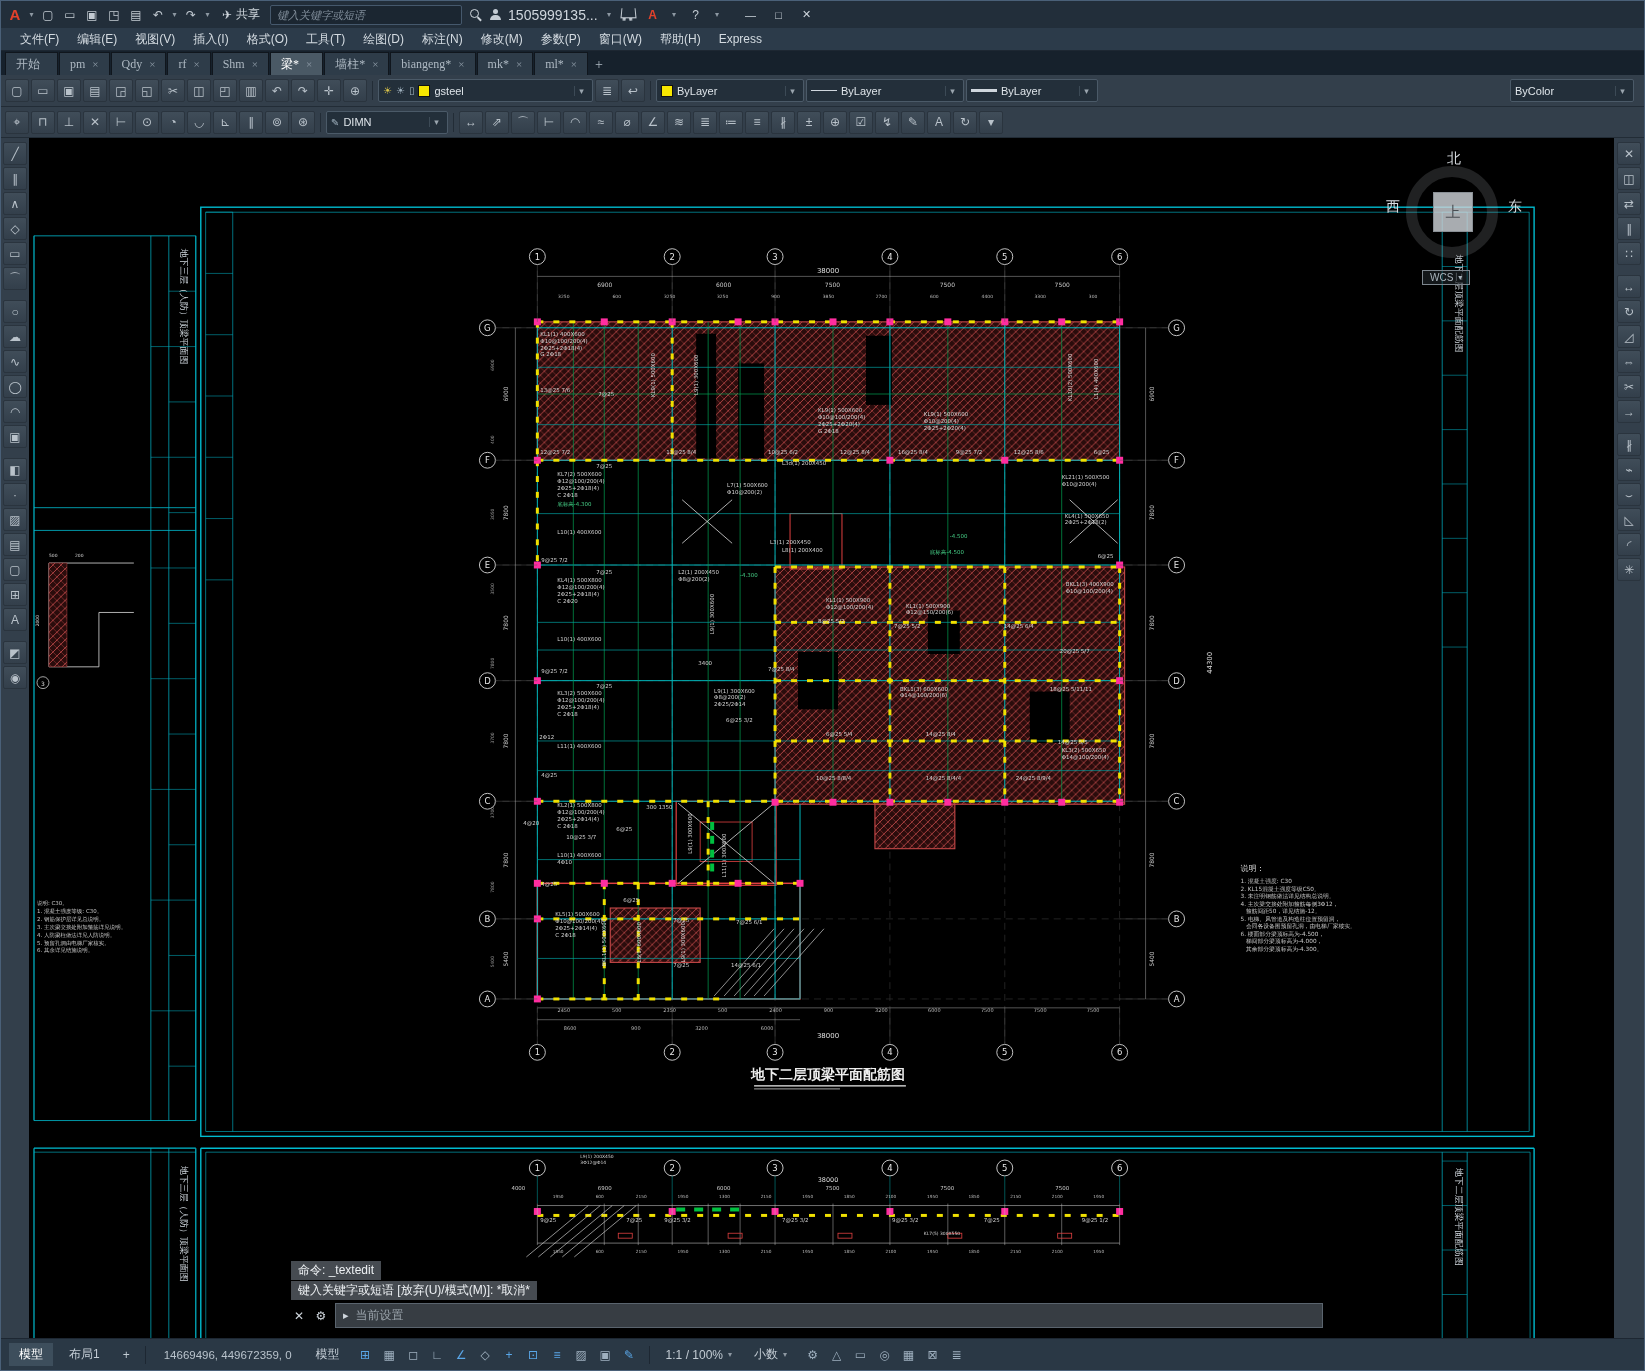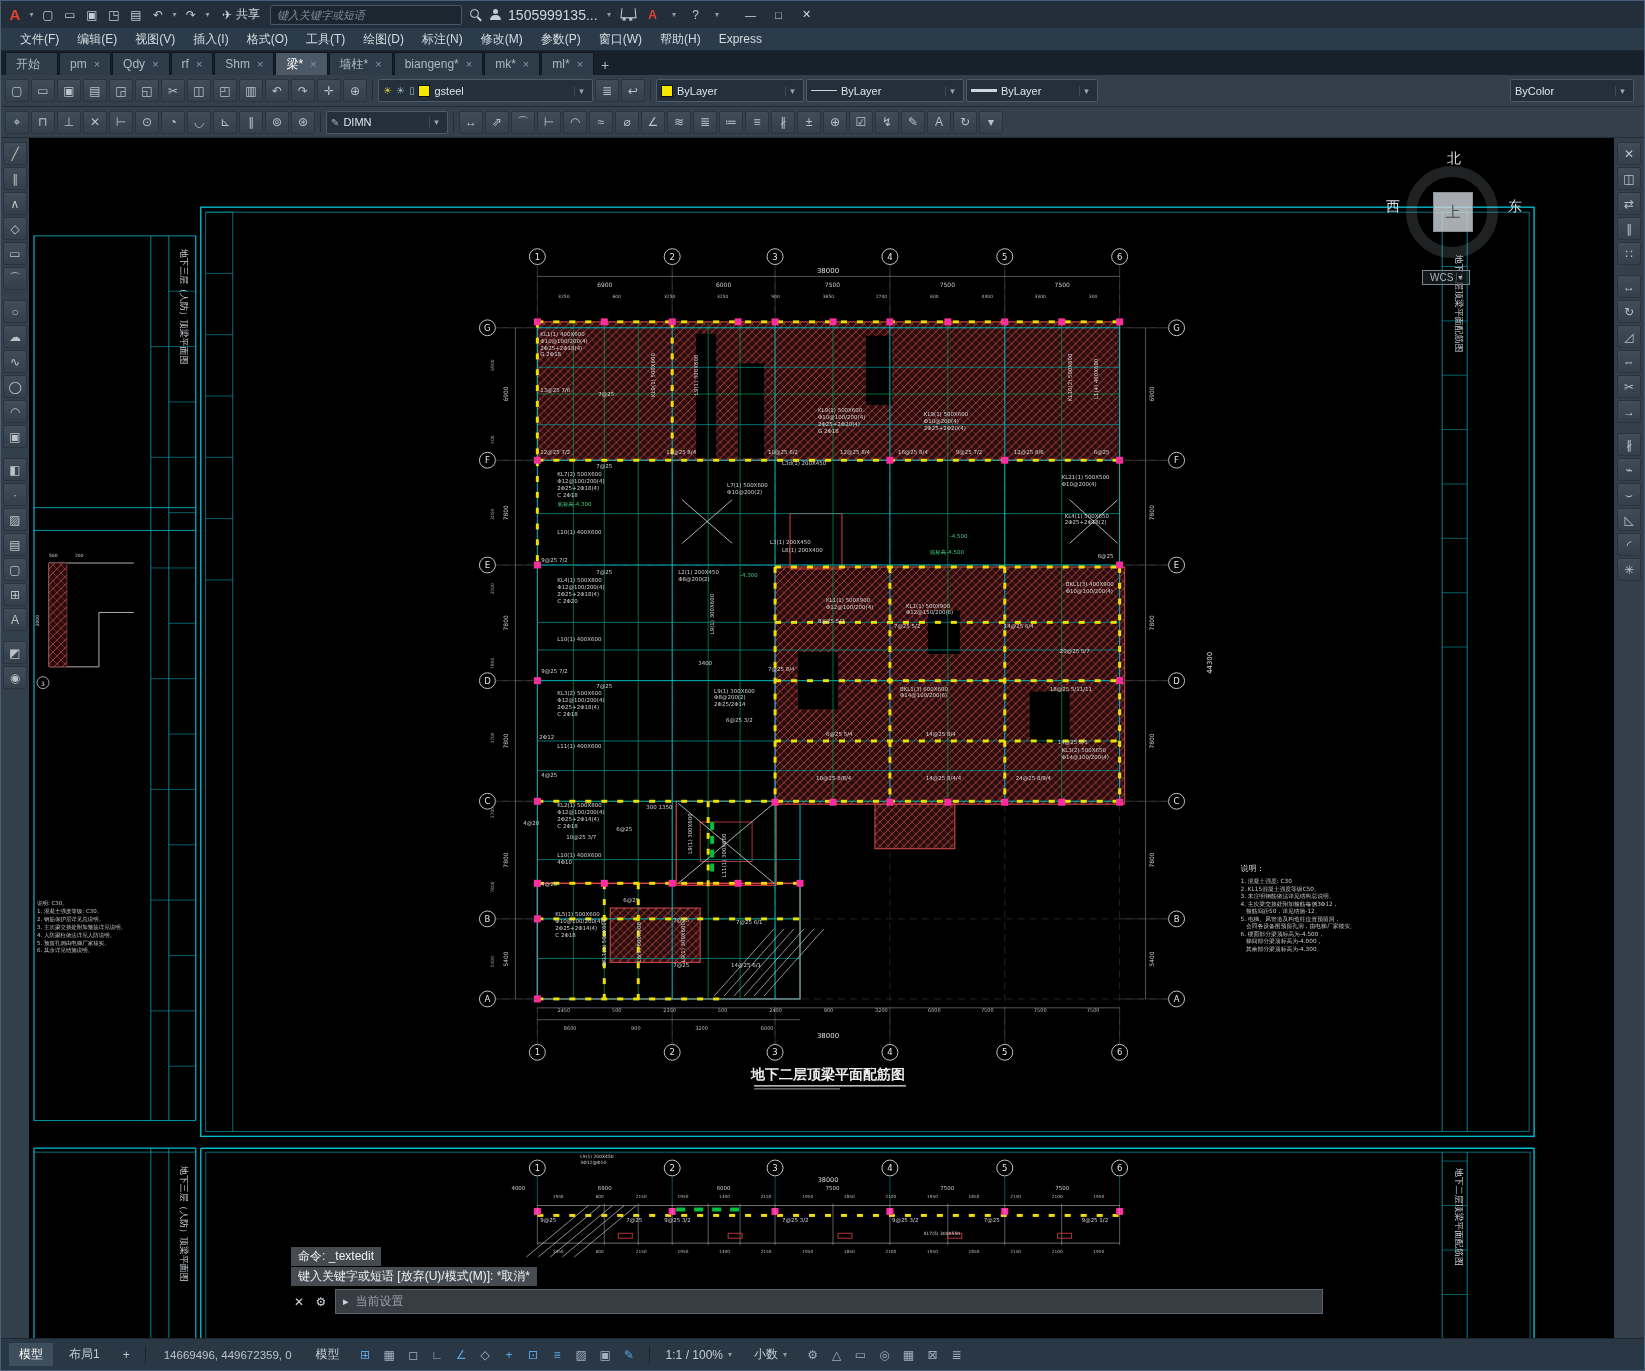--- a/index.html
+++ b/index.html
@@ -26,21 +26,21 @@
   .cart::after{content:'';position:absolute;width:3px;height:3px;border-radius:50%;background:#c3cbd3;left:1px;top:9px;box-shadow:6px 0 0 #c3cbd3;}
   .user-label{font-size:14px;color:#cfd6dd;}
   .win-ctrl{display:flex;margin-left:8px;}
   .win-btn{width:28px;height:22px;display:flex;align-items:center;justify-content:center;color:#cfd6dd;font-size:11px;}
 
   
   .menubar{height:22px;background:#2c3b4a;display:flex;align-items:center;padding-left:10px;flex:none;border-bottom:1px solid #1d2732;}
   .menu-item{padding:2px 9px;color:#d4dbe1;font-size:12px;cursor:default;}
 
   
-  .filetabs{height:24px;background:#16212c;display:flex;align-items:flex-end;padding-left:4px;gap:1px;flex:none;}
+  .filetabs{height:24px;background:#16212c;display:flex;align-items:flex-end;padding-left:4px;gap:1px;flex:none;font-family:Liberation Serif, serif;}
   .ftab{height:22px;background:#2e3c49;color:#aeb9c3;display:flex;align-items:center;gap:7px;padding:0 10px;font-size:12px;border:1px solid #10161d;border-bottom:none;cursor:default;}
   .ftab.active{background:#4a5965;color:#fff;}
   .ftab .close{font-size:11px;color:#8b98a4;}
   .ftab-plus{width:20px;height:20px;display:flex;align-items:center;justify-content:center;color:#aeb9c3;font-size:14px;}
 
   
   .toolbar{background:#333f4b;display:flex;align-items:center;padding:2px 4px;gap:2px;flex:none;border-bottom:1px solid #222c36;}
   .toolbar.tb1{height:27px;}
   .toolbar.tb2{height:26px;}
   .tb-ico{width:22px;height:21px;display:flex;align-items:center;justify-content:center;color:#b9c2ca;background:linear-gradient(#404d59,#333f4b);border:1px solid #2a343e;border-radius:2px;font-size:12px;cursor:default;}
@@ -72,21 +72,21 @@
   .viewcube{position:absolute;right:100px;top:14px;width:120px;height:160px;z-index:5;}
   .vc-ring{position:absolute;left:12px;top:14px;width:92px;height:92px;border-radius:50%;border:11px solid rgba(200,206,212,.16);box-sizing:border-box;}
   .vc-n{position:absolute;left:50%;top:-2px;transform:translateX(-50%);color:#d8dde2;font-size:14px;}
   .vc-w{position:absolute;left:-8px;top:46px;color:#d8dde2;font-size:14px;}
   .vc-e{position:absolute;right:-8px;top:46px;color:#d8dde2;font-size:14px;}
   .vc-up{position:absolute;left:39px;top:40px;width:38px;height:38px;background:rgba(205,210,215,.82);color:#4a4f54;display:flex;align-items:center;justify-content:center;font-size:15px;border:1px solid #8a9096;}
   .vc-wcs{position:absolute;left:28px;top:118px;padding:1px 7px;border:1px solid #7d868e;color:#aab4bd;font-size:10px;background:rgba(35,42,48,.55);display:flex;gap:5px;align-items:center;}
   .vc-wcs .caret{font-size:8px;}
 
   
-  .cmd-overlay{position:absolute;left:262px;bottom:24px;width:1032px;z-index:6;font-size:12px;}
+  .cmd-overlay{position:absolute;left:262px;bottom:10px;width:1032px;z-index:6;font-size:12px;}
   .cmd-hline{margin:1px 0;}
   .cmd-hline span{background:rgba(86,92,99,.82);padding:1px 7px;display:inline-block;color:#eef1f4;}
   .cmd-inputrow{display:flex;align-items:center;gap:6px;margin-top:3px;}
   .cmd-sideico{color:#cfd6dd;font-size:12px;width:16px;text-align:center;}
   .cmd-input{flex:1;height:23px;background:rgba(60,66,73,.92);border:1px solid #5a646e;display:flex;align-items:center;padding:0 7px;gap:7px;color:#9aa3ab;}
   .cmd-prompt{color:#cfd6dd;font-size:11px;}
   .cmd-ghost{color:#9aa3ab;}
 
   
   .statusbar{height:31px;background:#2a3845;display:flex;align-items:center;padding:0 8px;gap:6px;flex:none;border-top:1px solid #1d2732;font-size:12px;}

